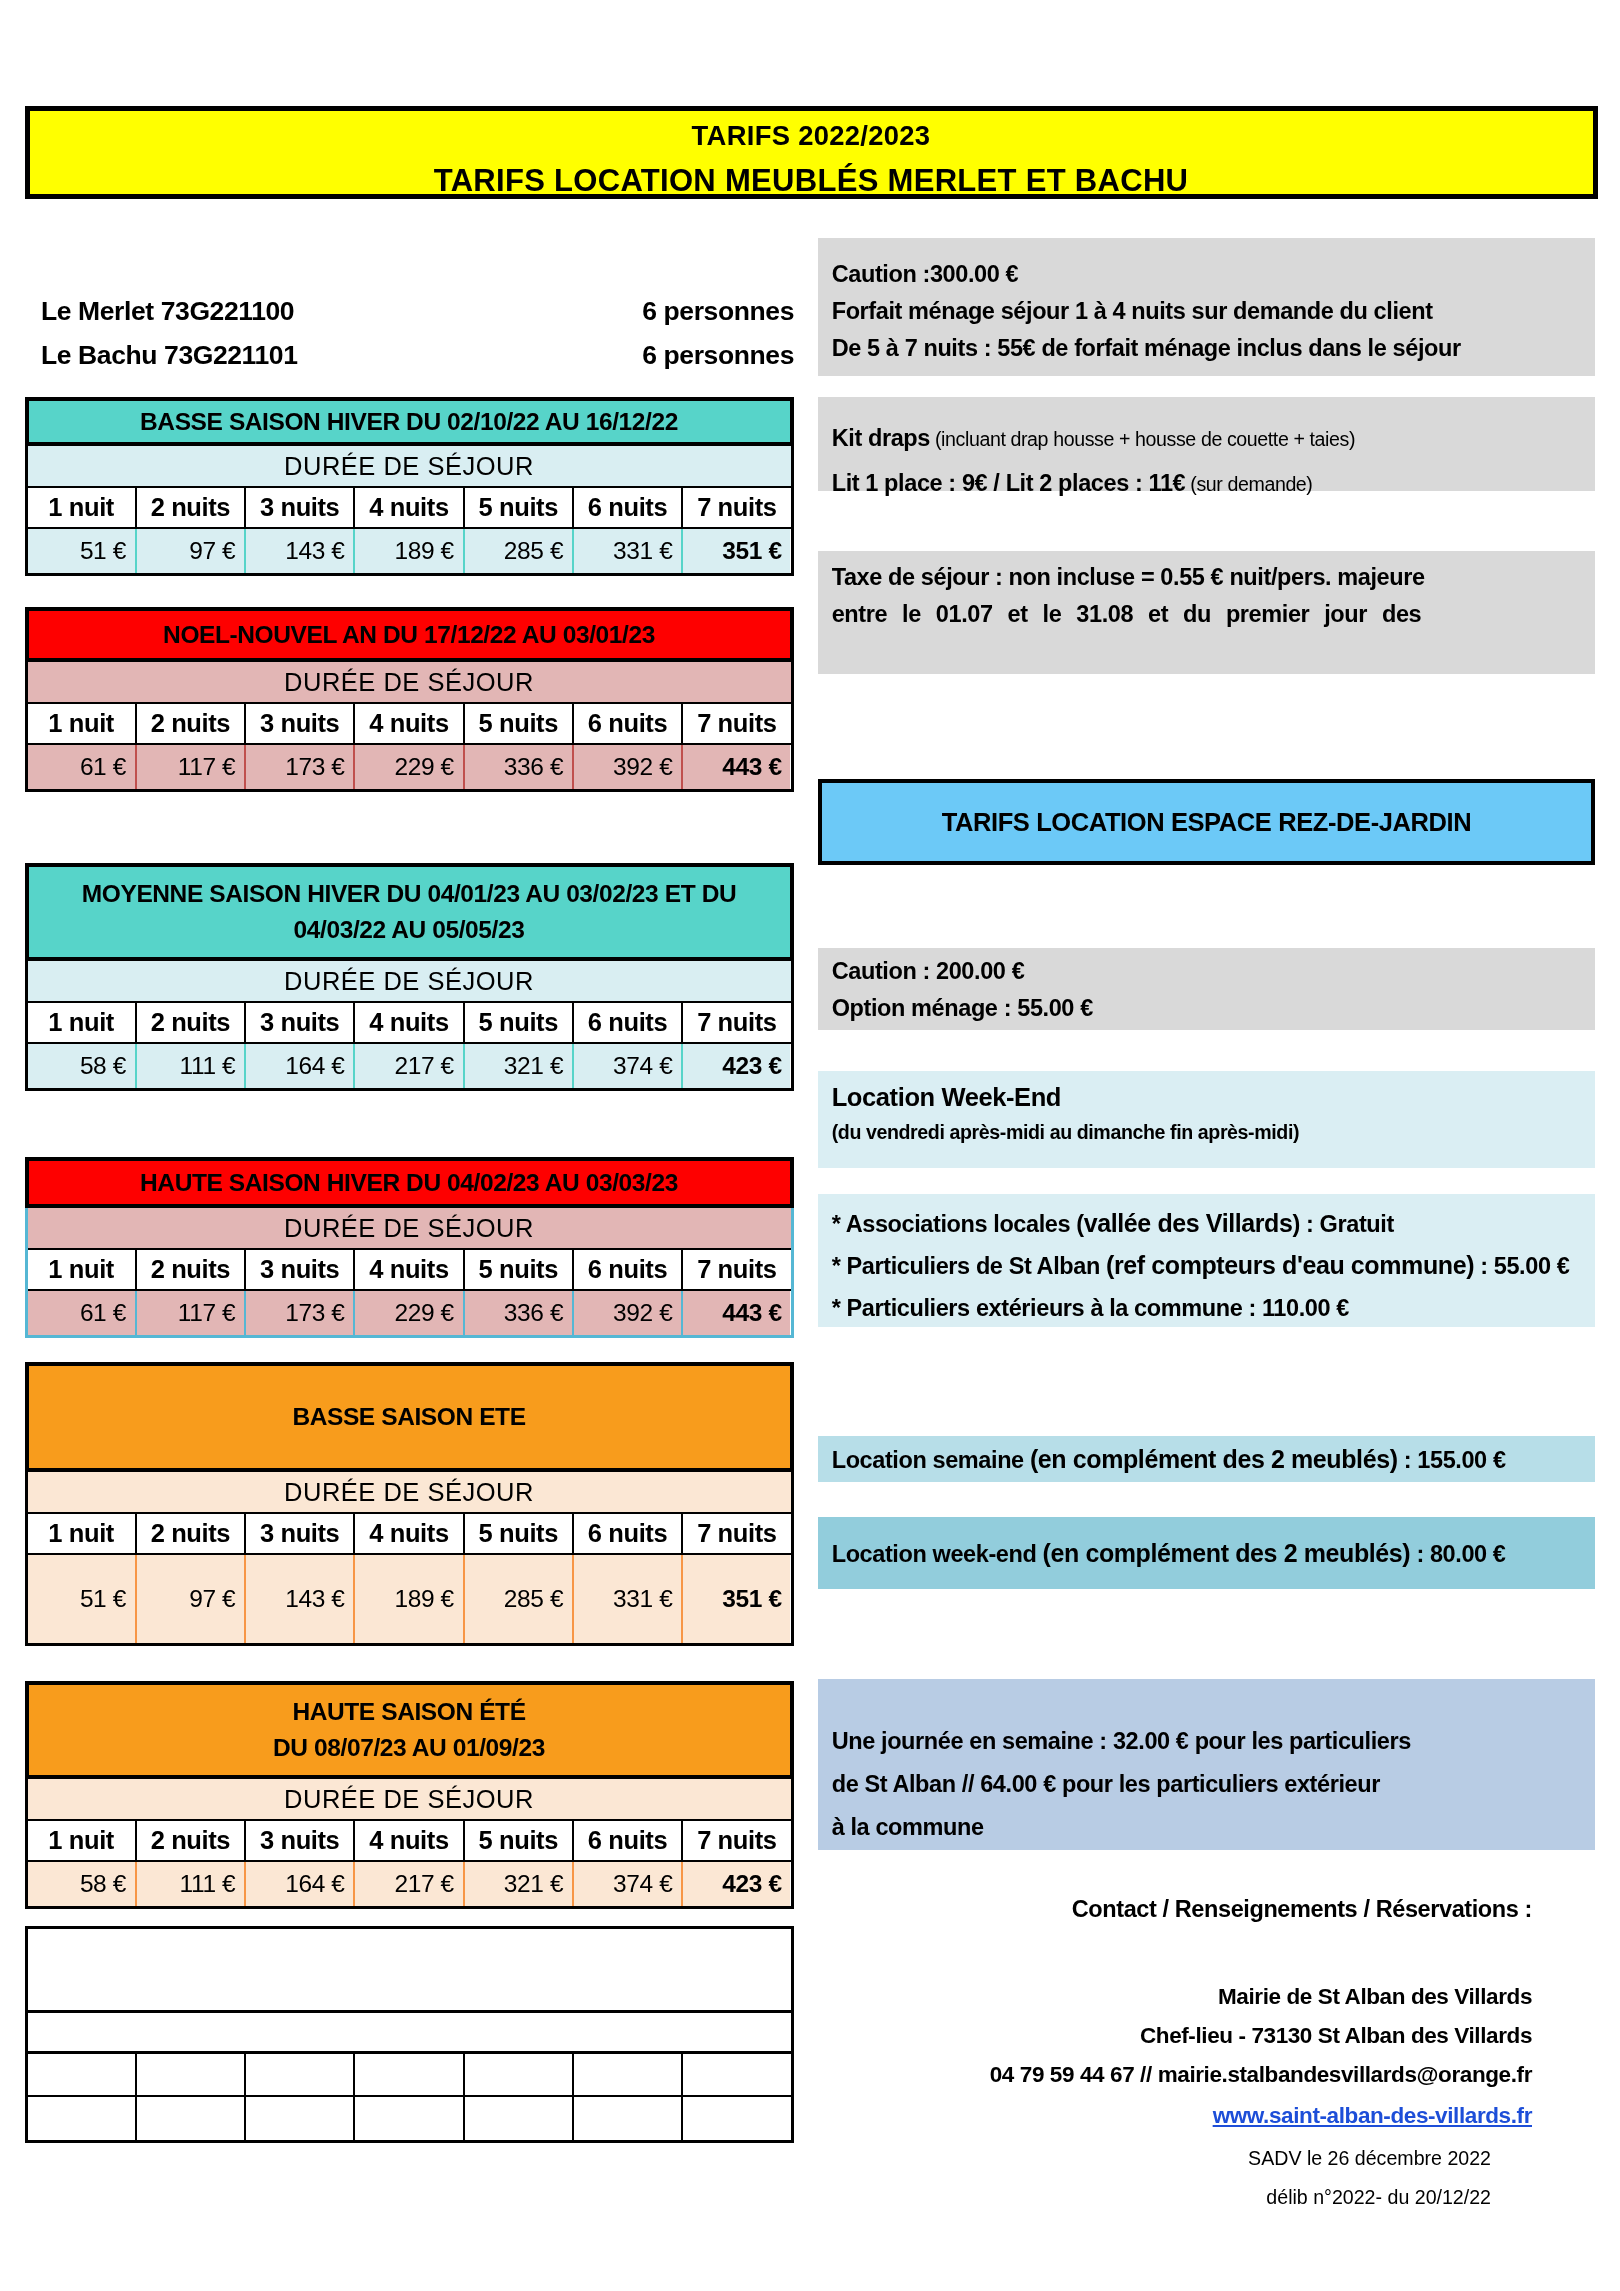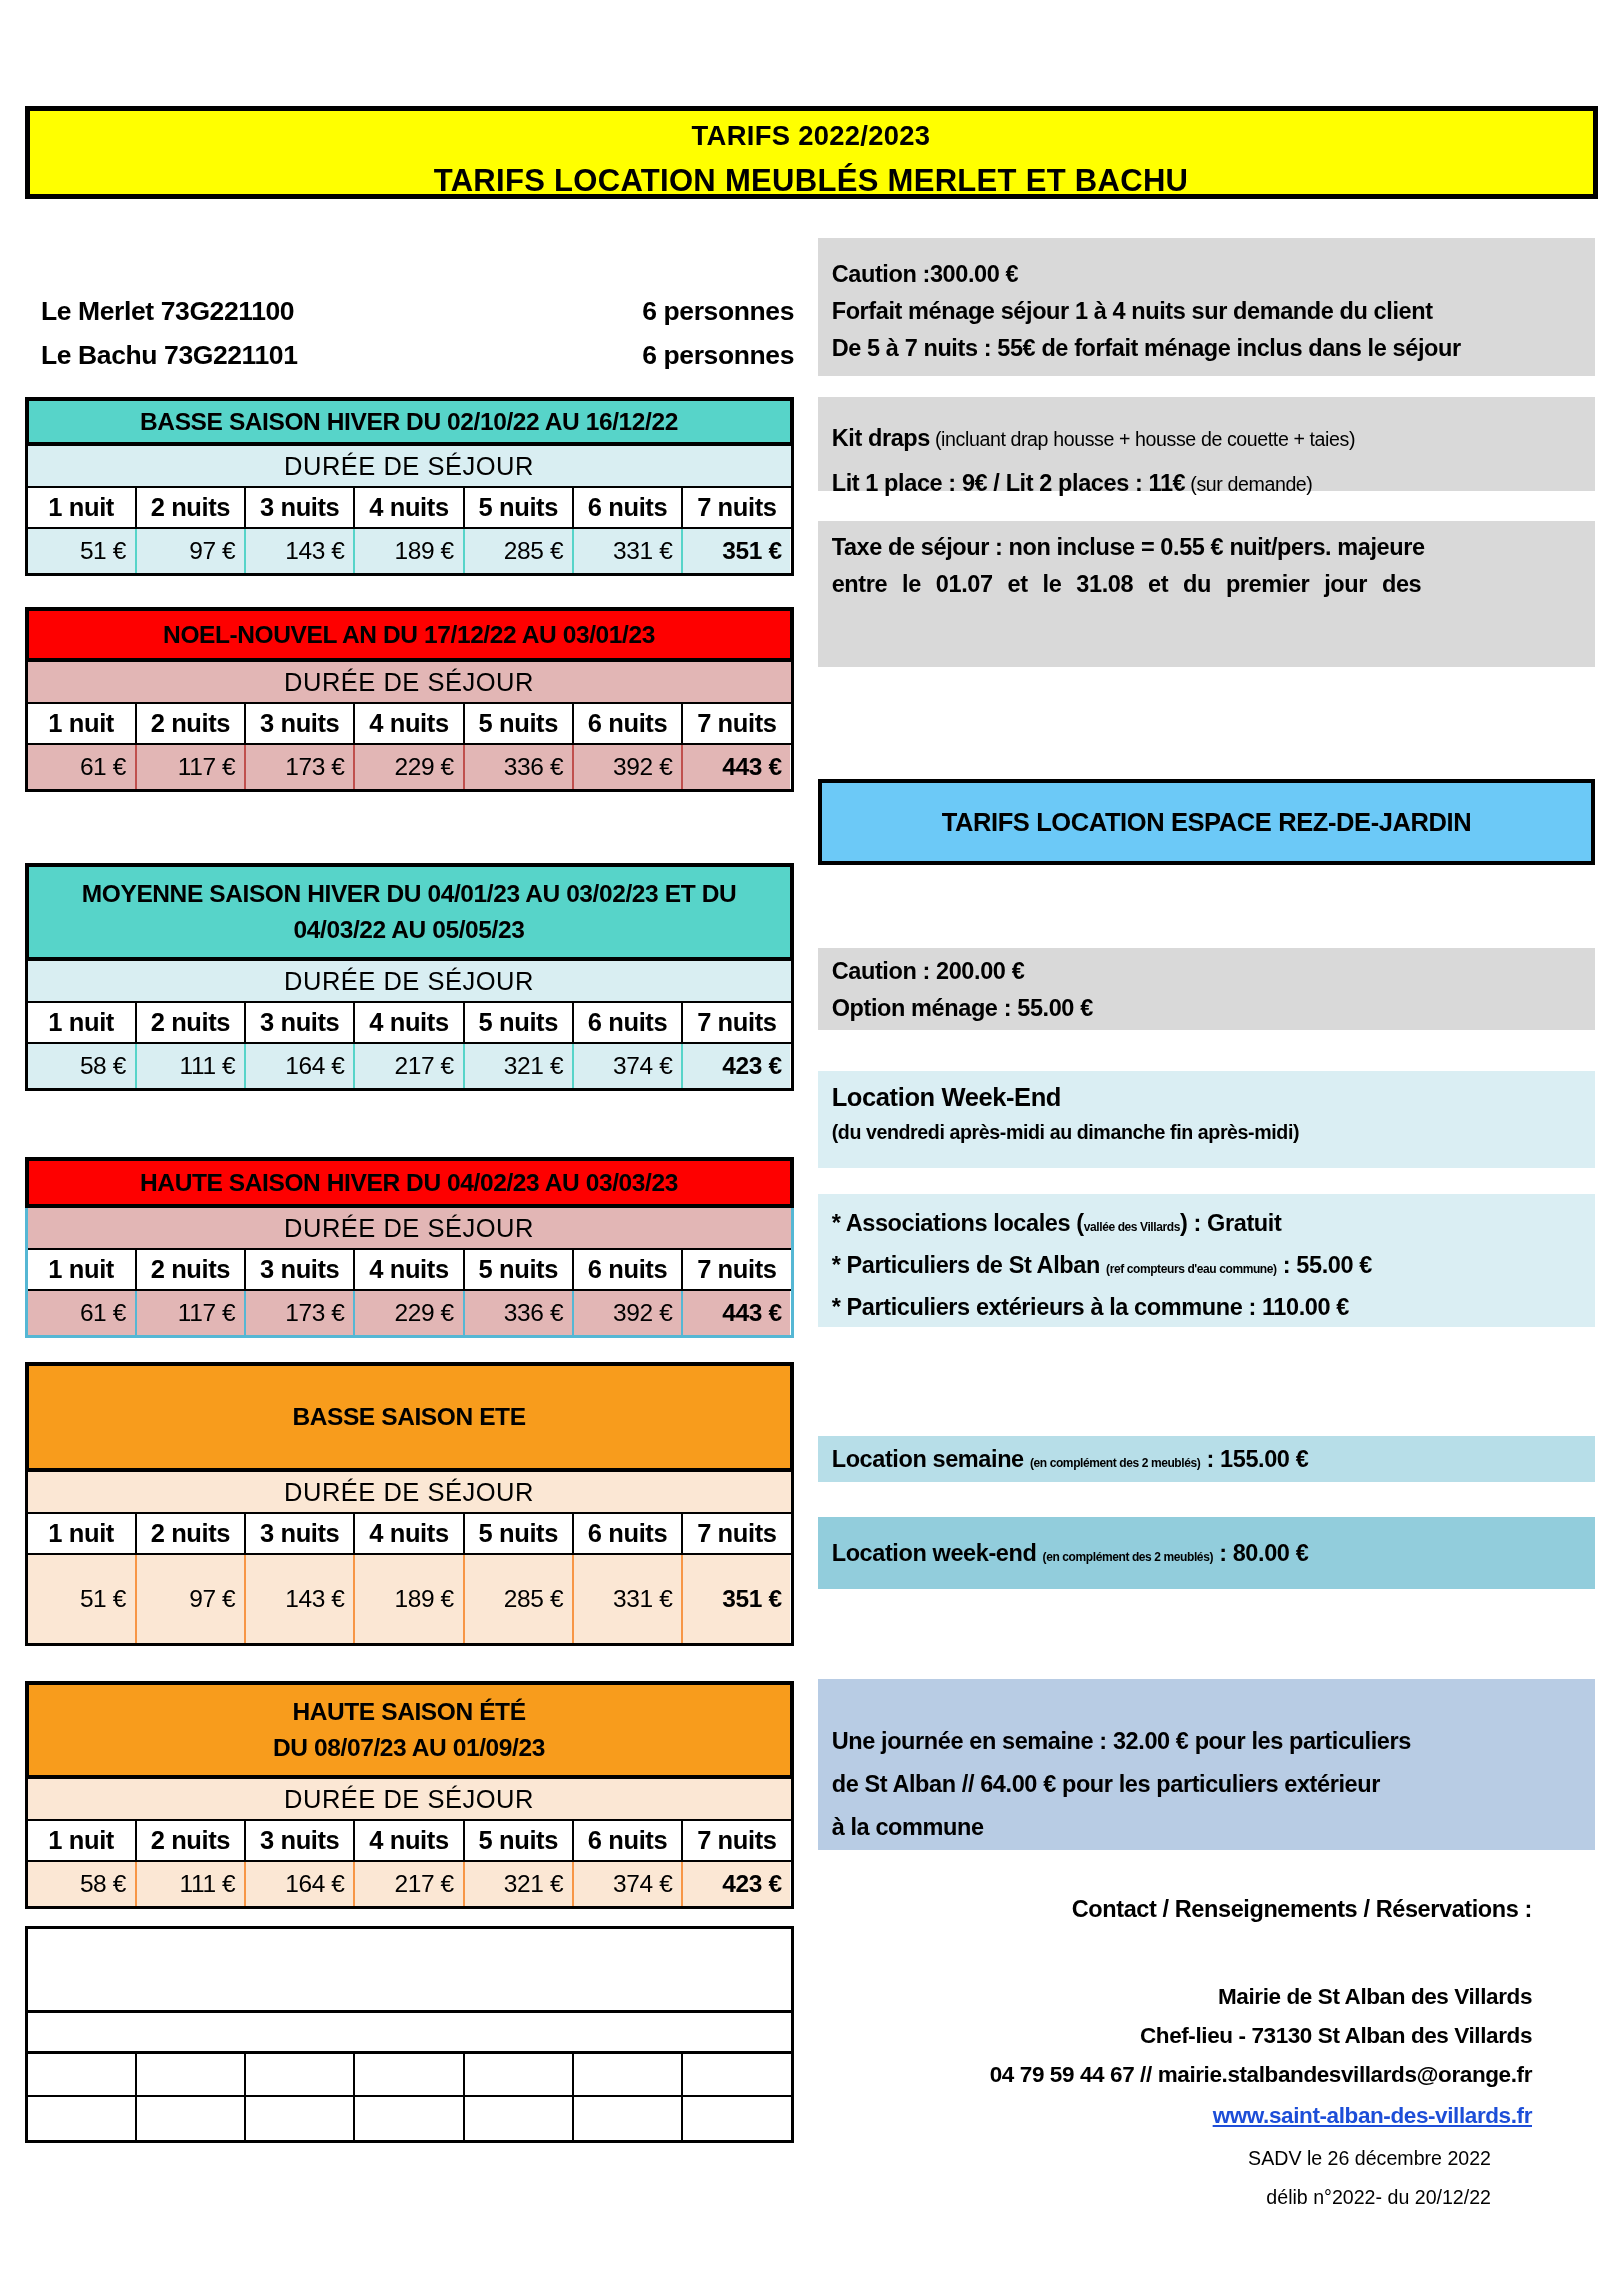--- a/index.html
+++ b/index.html
@@ -75,22 +75,22 @@
   .e-cell:last-child{border-right:none;}
 
   
   .rblock{left:818px;width:777px;padding-left:13.7px;box-sizing:border-box;}
   .gray1{top:238px;height:138px;padding-top:18px;}
   .gray1 div{line-height:37px;font-size:23.5px;font-weight:bold;}
   .gray2{top:397px;height:94px;padding-top:20px;}
   .gray2 div{line-height:43px;}
   .seg-main{font-size:23.5px;font-weight:bold;}
   .seg-small{font-size:19.6px;font-weight:400;}
-  .seg-smallb{font-size:12px;font-weight:bold;}
-  .gray3{top:521px;height:146px;padding-top:7.8px;}
+  .seg-smallb{font-size:25px;font-weight:bold;}
+  .gray3{top:551px;height:123px;padding-top:7.8px;}
   .gray3 div{line-height:37px;font-size:23.5px;font-weight:bold;}
   .gray3 div:nth-child(2){word-spacing:8.8px;}
   .jardin-box{
     top:779px;height:86px;border:4.9px solid #000;
     display:flex;align-items:center;justify-content:center;
     font-size:25.5px;font-weight:bold;padding-left:0;
   }
   .gray4{top:948px;height:82px;padding-top:4.9px;}
   .gray4 div{line-height:37px;font-size:23.5px;font-weight:bold;}
   .lb1{top:1071px;height:97px;padding-top:11.8px;}

